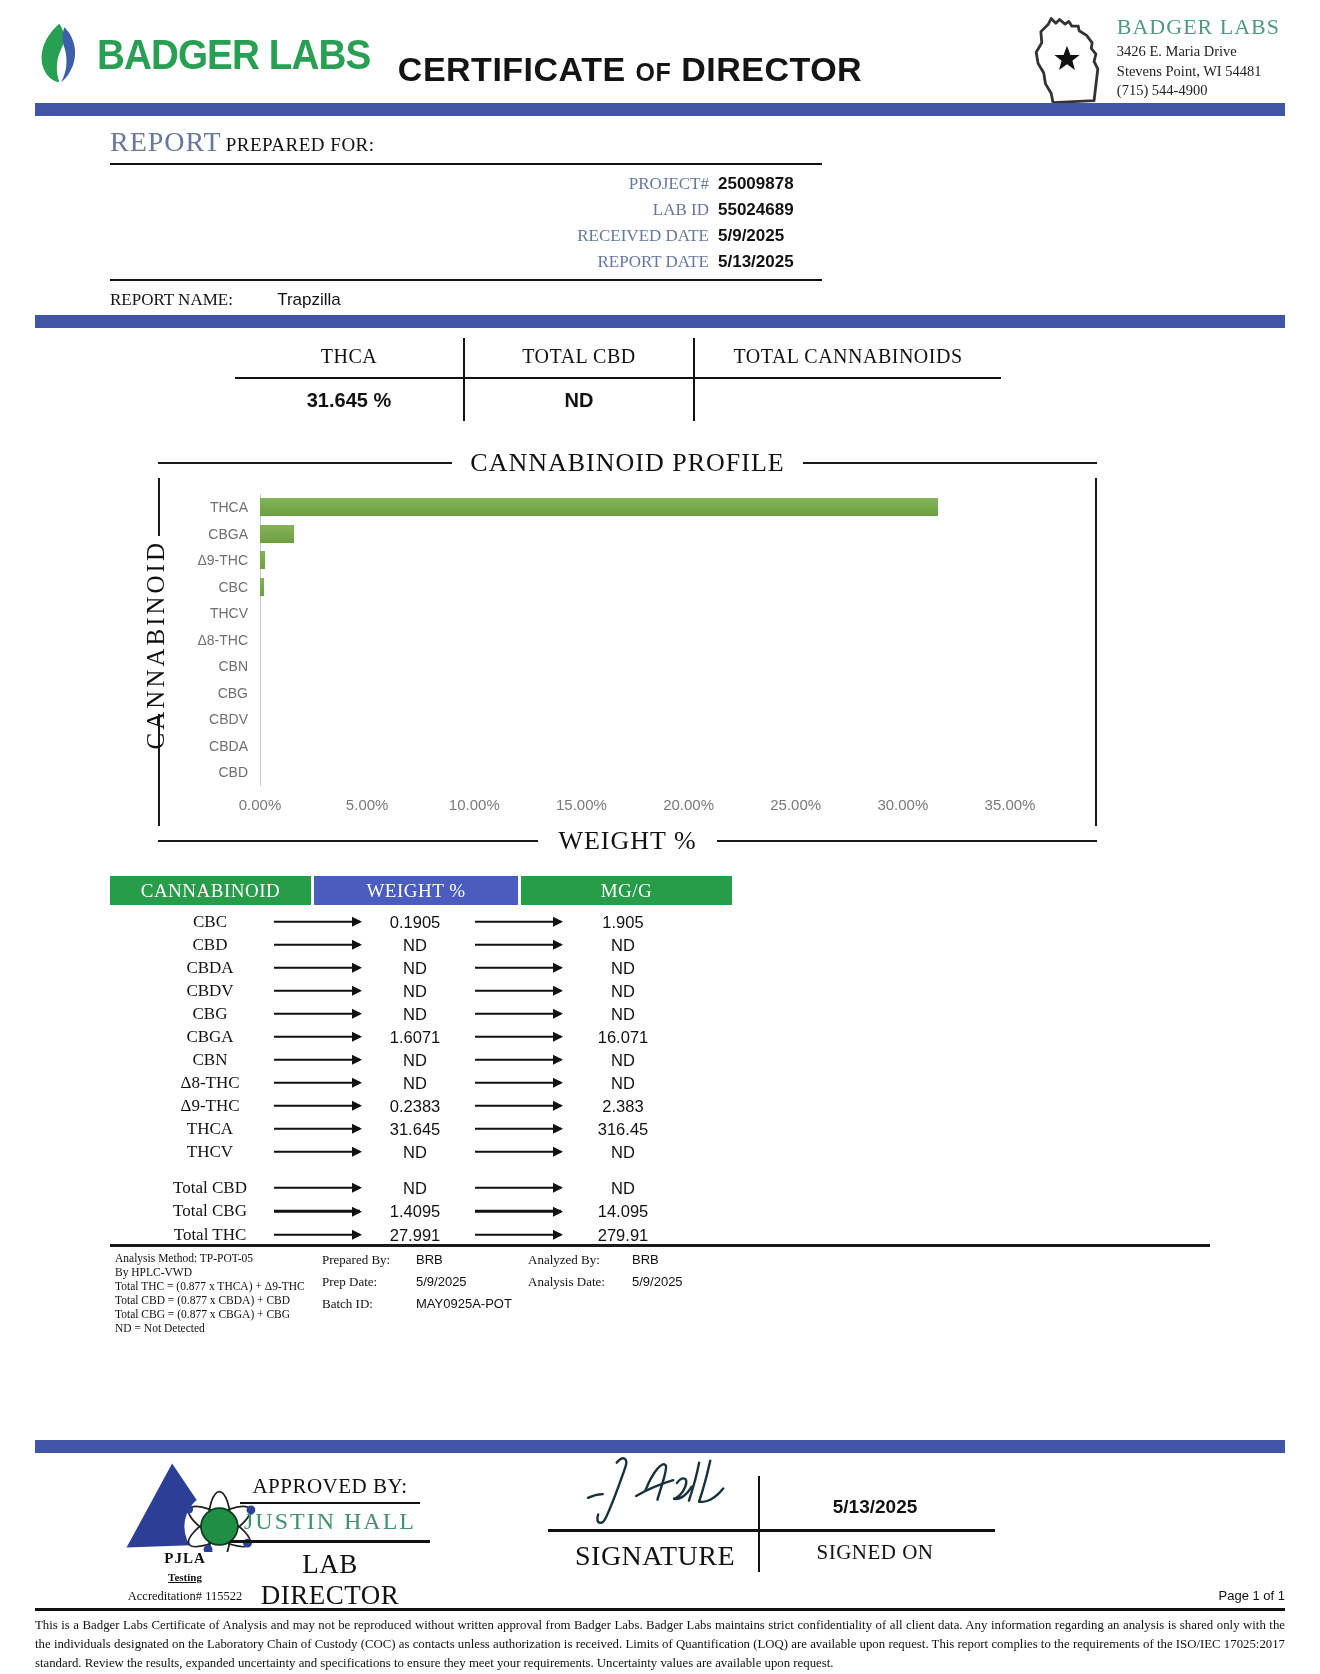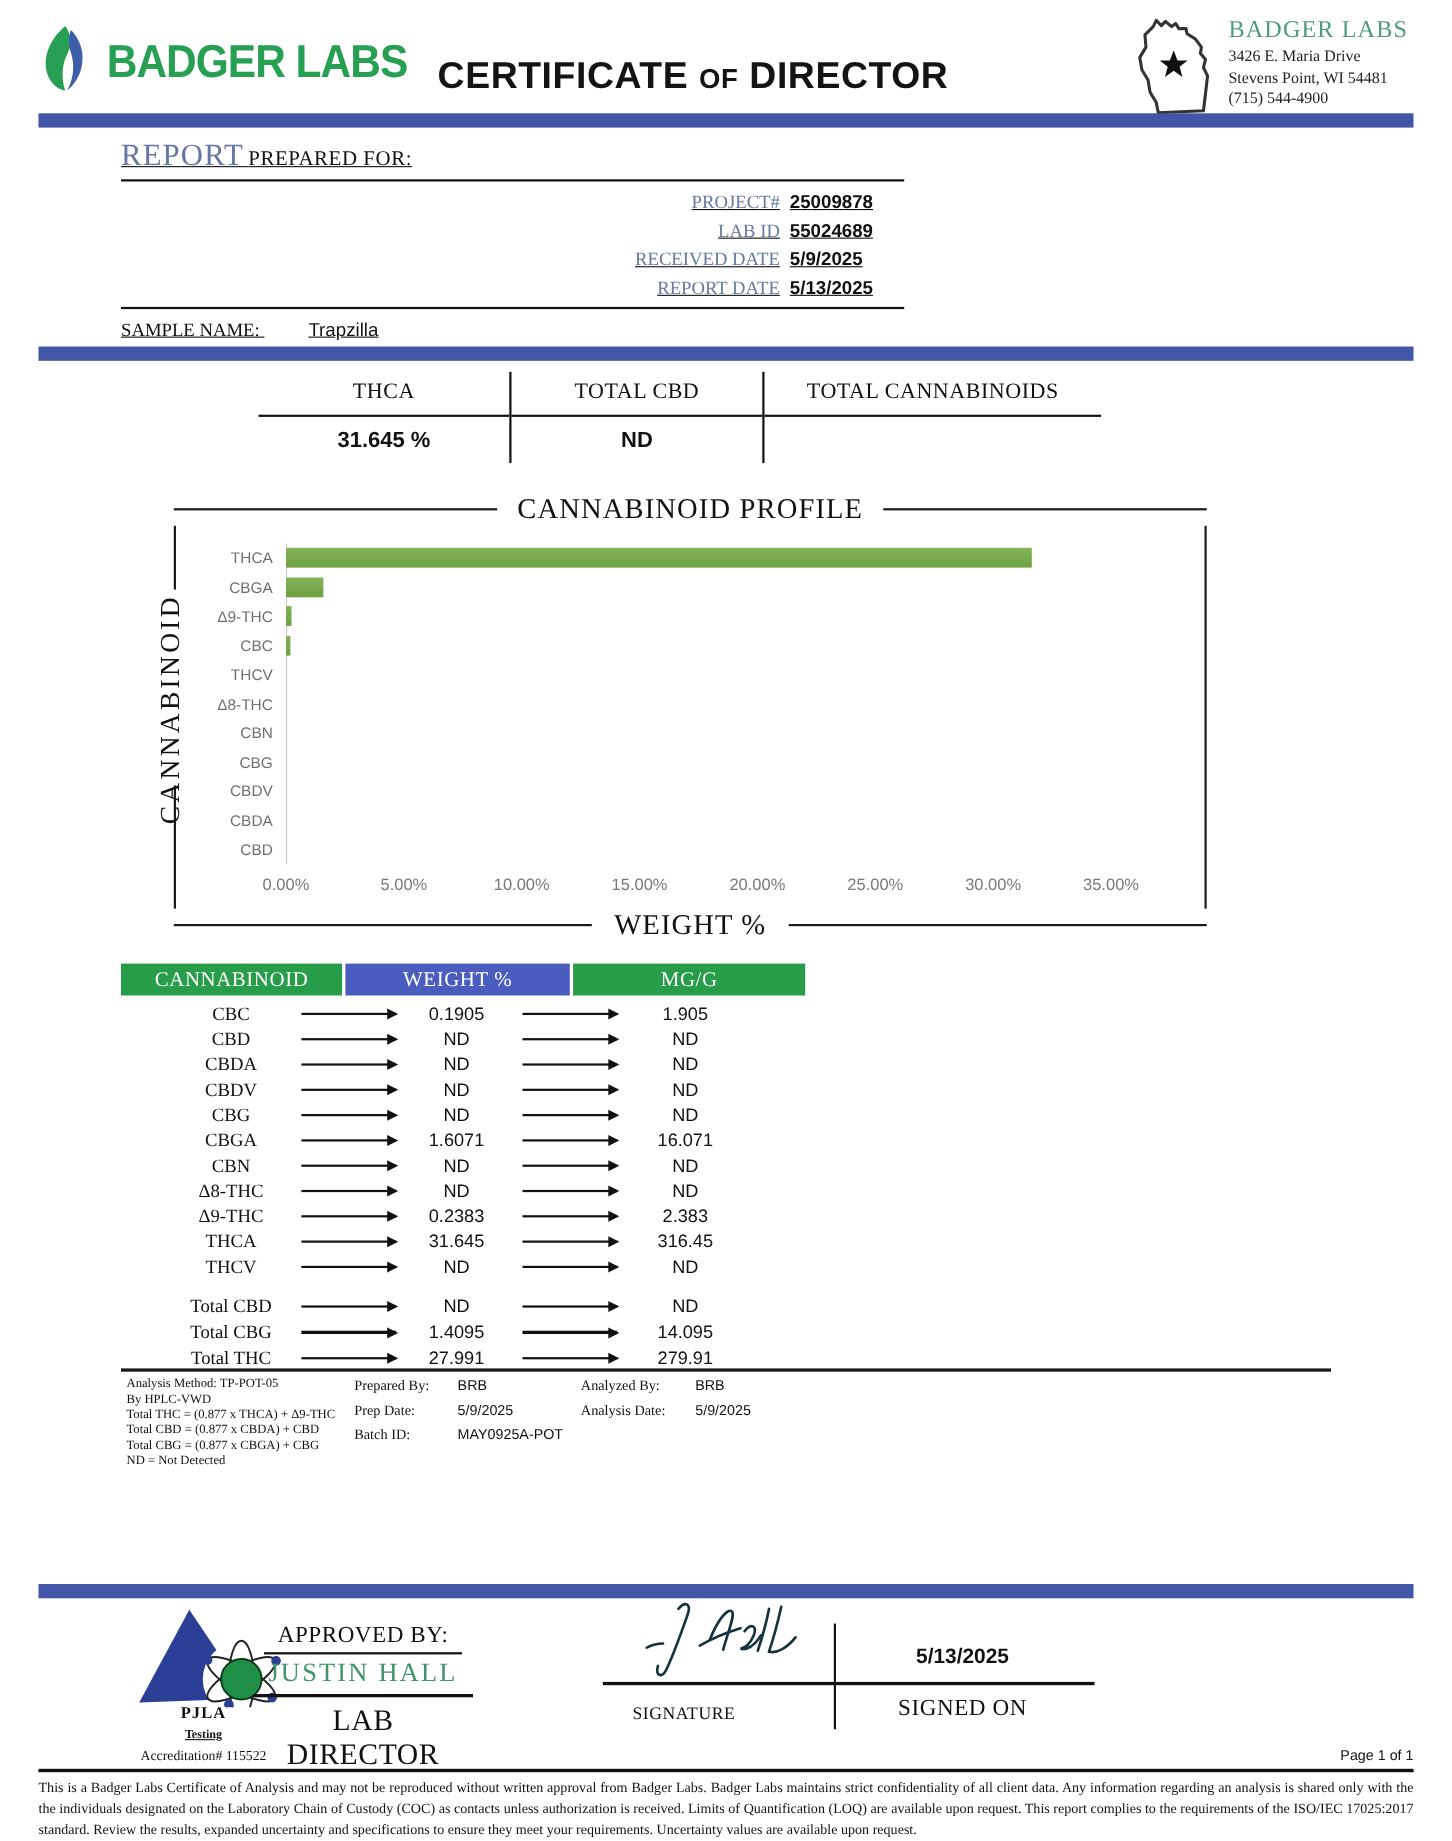--- a/index.html
+++ b/index.html
@@ -14,21 +14,21 @@
         font-family:"Liberation Sans",sans-serif;font-weight:900;font-size:34px;color:#141414;letter-spacing:.5px;}
   .main-title .of{font-size:25px;}
   .lab-block{position:absolute;right:40px;top:14px;display:flex;align-items:flex-start;gap:8px;}
   .lab-block .lab-name{font-size:22px;color:#4f9b7d;letter-spacing:1px;margin-bottom:2px;}
   .lab-block .lab-addr{font-size:14.5px;line-height:1.35;color:#222;}
 
   .band{position:absolute;left:35px;width:1250px;height:13px;background:#4156a6;}
   .band1{top:103px;} .band2{top:315px;} .band3{top:1440px;}
 
   
-  .report-block{position:absolute;left:110px;top:126px;width:712px;text-decoration:underline;}
+  .report-block{position:absolute;left:110px;top:126px;width:712px;}
   .report-title{border-bottom:2px solid #111;padding-bottom:5px;}
   .rt-main{font-size:28px;color:#67779f;letter-spacing:1px;}
   .rt-rest{font-size:19px;color:#111;letter-spacing:.5px;}
   .meta-fields{padding:6px 0 4px;border-bottom:2px solid #111;}
   .meta-row{display:flex;justify-content:flex-end;align-items:baseline;gap:9px;padding:3px 0;}
   .meta-label{font-size:17px;color:#67779f;}
   .meta-value{font-family:"Liberation Sans",sans-serif;font-weight:bold;font-size:17px;color:#111;
         width:104px;text-align:left;}
   .sample-row{margin-top:9px;font-size:17px;}
   .sample-row .sample-value{font-family:"Liberation Sans",sans-serif;margin-left:40px;font-size:17px;}
@@ -96,21 +96,21 @@
   .approved-block{position:absolute;left:255px;top:1474px;width:155px;text-align:center;}
   .approved-by{font-size:21px;letter-spacing:.5px;border-bottom:2px solid #111;padding:0 12px 3px;display:inline-block;}
   .approver-name{margin-top:4px;font-size:24px;letter-spacing:2px;color:#41936b;padding-bottom:5px;border-bottom:3px solid #111;}
   .approver-role{margin-top:6px;font-size:27px;letter-spacing:.5px;}
   .approved-block{width:200px;left:230px;}
   .signature-svg{position:absolute;left:575px;top:1448px;}
   .sig-line{position:absolute;left:548px;top:1529px;width:447px;height:3px;background:#111;}
   .sig-divider{position:absolute;left:758px;top:1476px;width:2px;height:96px;background:#111;}
   .signed-date{position:absolute;left:790px;top:1496px;width:170px;text-align:center;
         font-family:"Liberation Sans",sans-serif;font-weight:bold;font-size:19px;}
-  .signature-label{position:absolute;left:575px;top:1540px;width:160px;text-align:left;font-size:16px;letter-spacing:.5px;margin-top:10px;}
+  .signature-label{position:absolute;left:575px;top:1540px;width:160px;text-align:center;font-size:28px;letter-spacing:.5px;}
   .signedon-label{position:absolute;left:790px;top:1540px;width:170px;text-align:center;font-size:21px;letter-spacing:.5px;}
 
   
   .page-num{position:absolute;right:35px;top:1588px;font-family:"Liberation Sans",sans-serif;font-size:13px;}
   .footer-line{position:absolute;left:35px;top:1608px;width:1250px;height:2px;background:#111;
         border-bottom:1px solid #111;box-shadow:0 3px 0 -2px #111;}
   .disclaimer{position:absolute;left:35px;top:1616px;width:1250px;font-size:12.8px;line-height:1.5;
         text-align:justify;color:#111;}
 </style>
 </head>
@@ -170,21 +170,21 @@
         <div class="meta-row">
           <span class="meta-label">RECEIVED DATE</span>
           <span class="meta-value">5/9/2025</span>
         </div>
         <div class="meta-row">
           <span class="meta-label">REPORT DATE</span>
           <span class="meta-value">5/13/2025</span>
         </div>
       </div>
     <div class="sample-row">
-      <span class="sample-label">SAMPLE NAME:</span>
+      <span class="sample-label">REPORT NAME:</span>
       <span class="sample-value">Trapzilla</span>
     </div>
   </div>
 
   <div class="band band2" style="background: rgb(65, 86, 166);"></div>
 
   <div class="summary-grid" id="summary-grid">
       <div class="sum-col">
         <div class="sum-head">THCA</div>
         <div class="sum-val">31.645 %</div>

